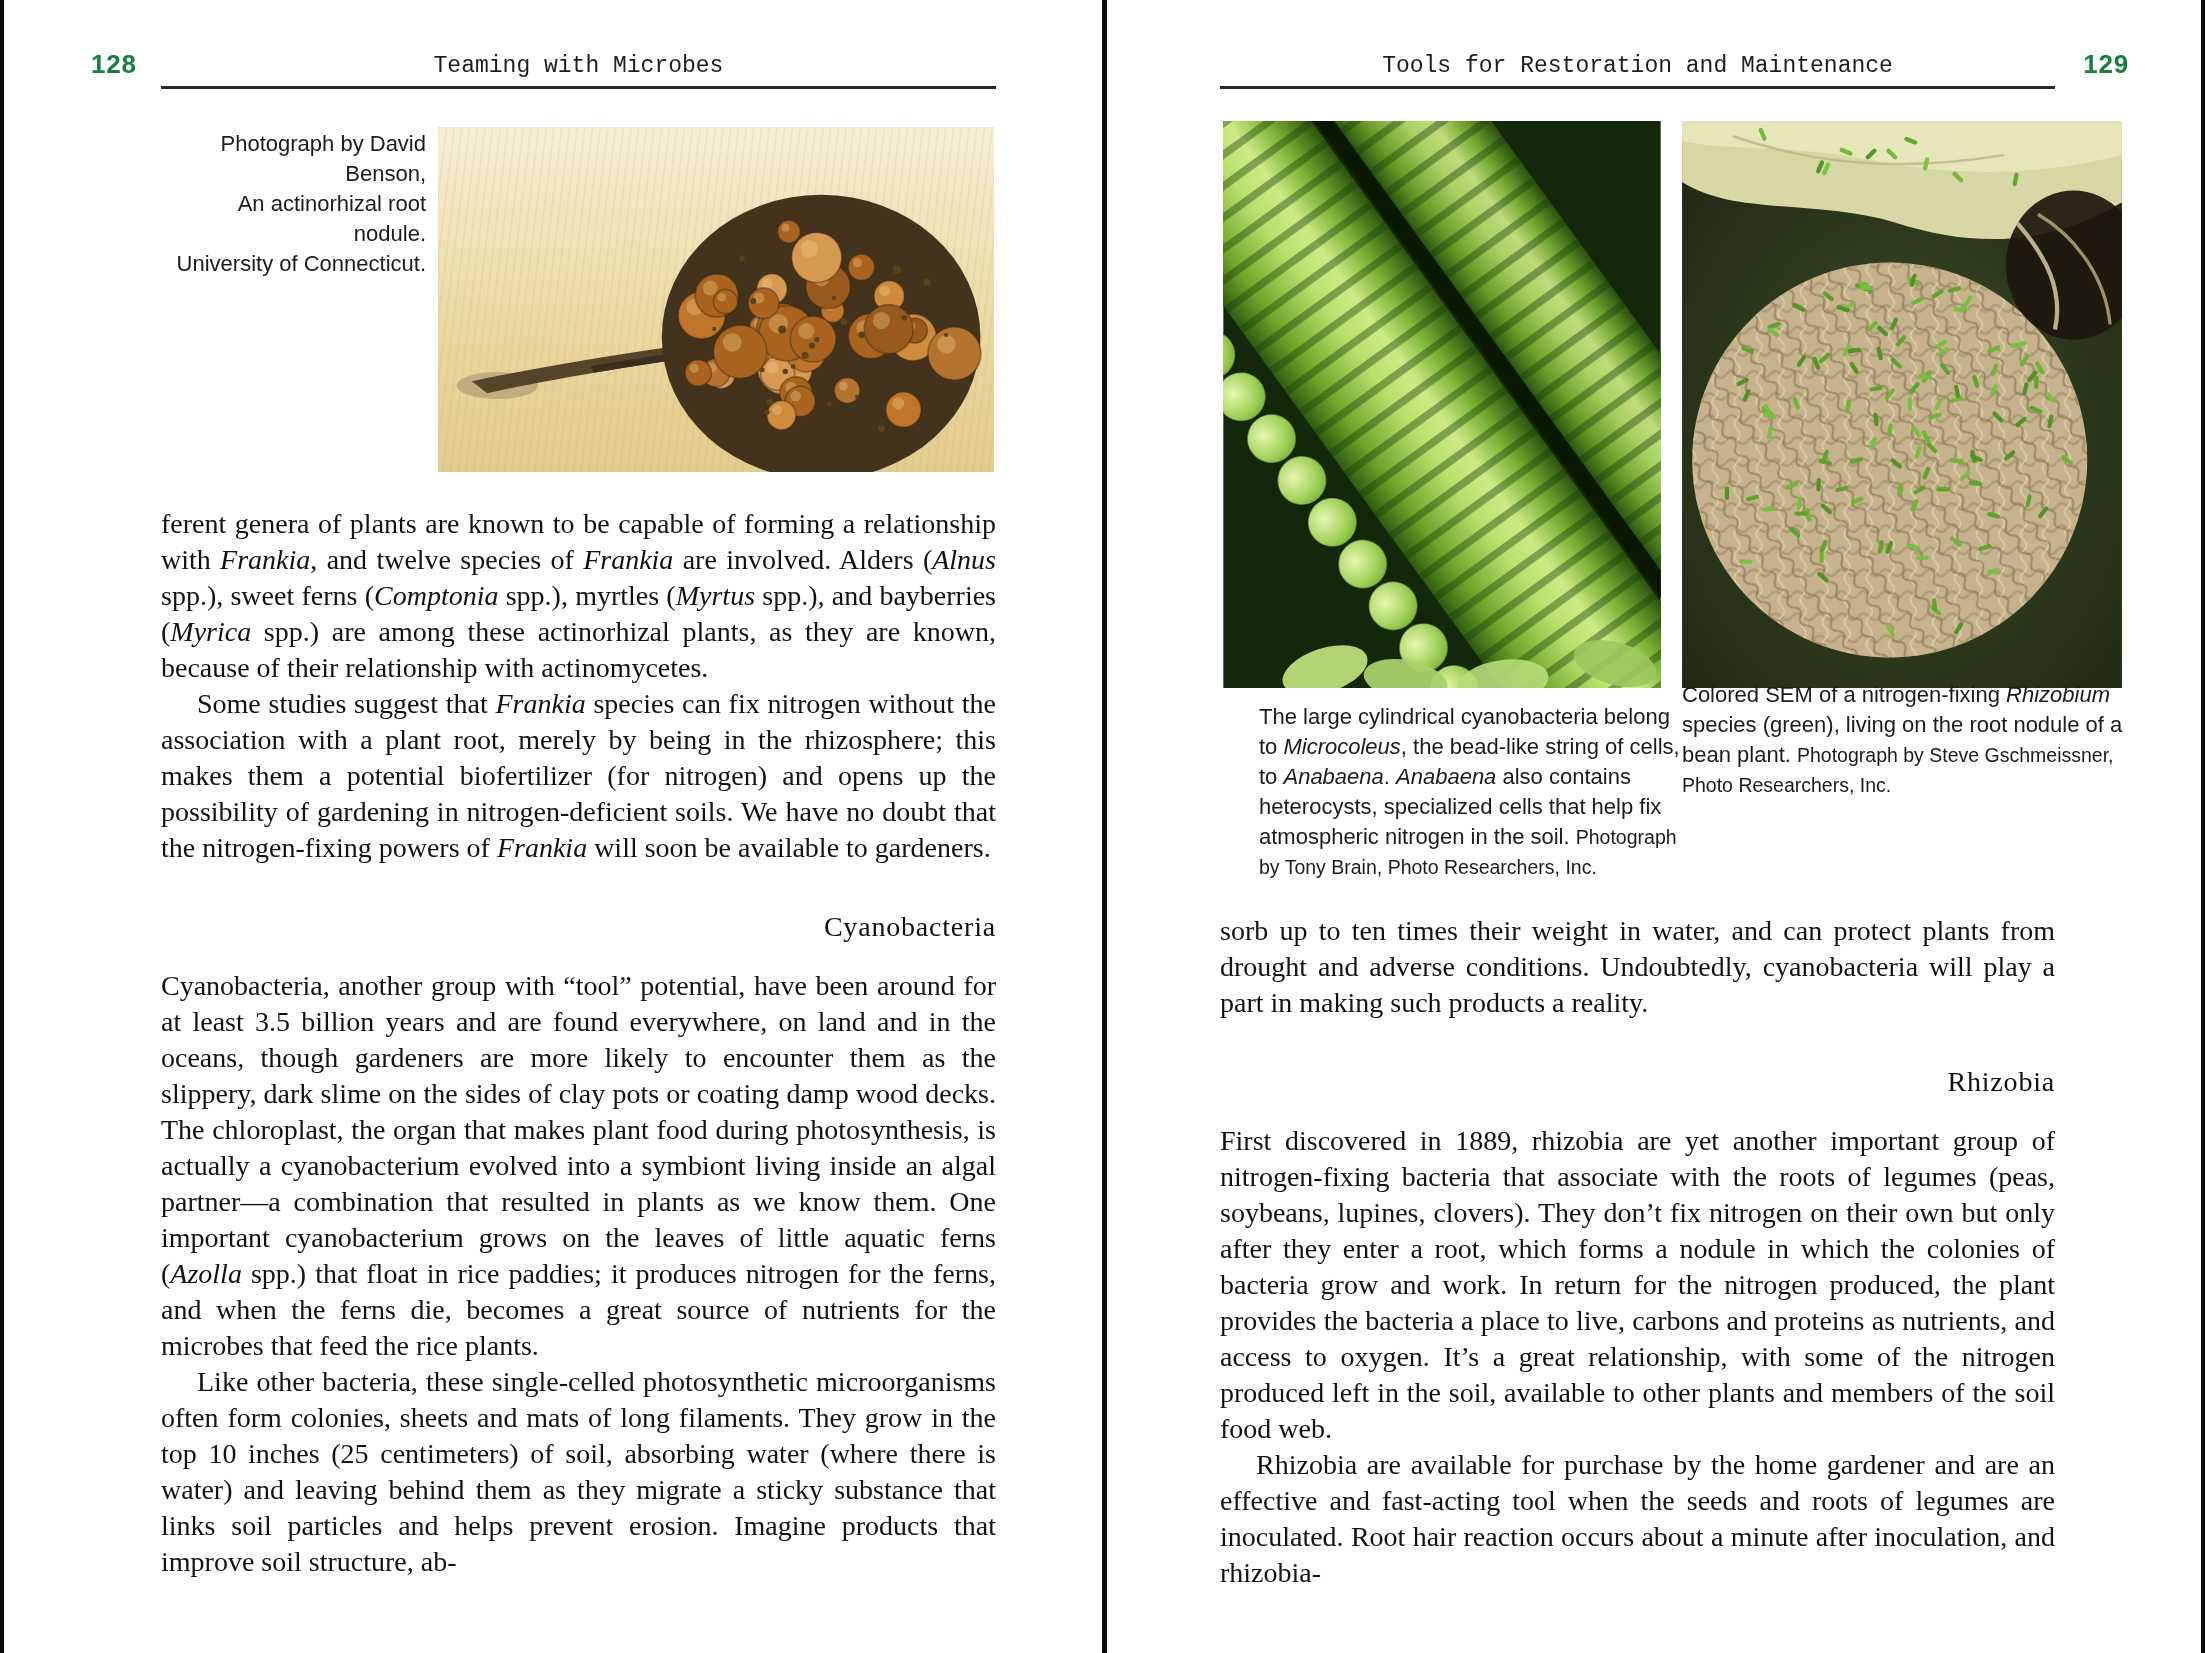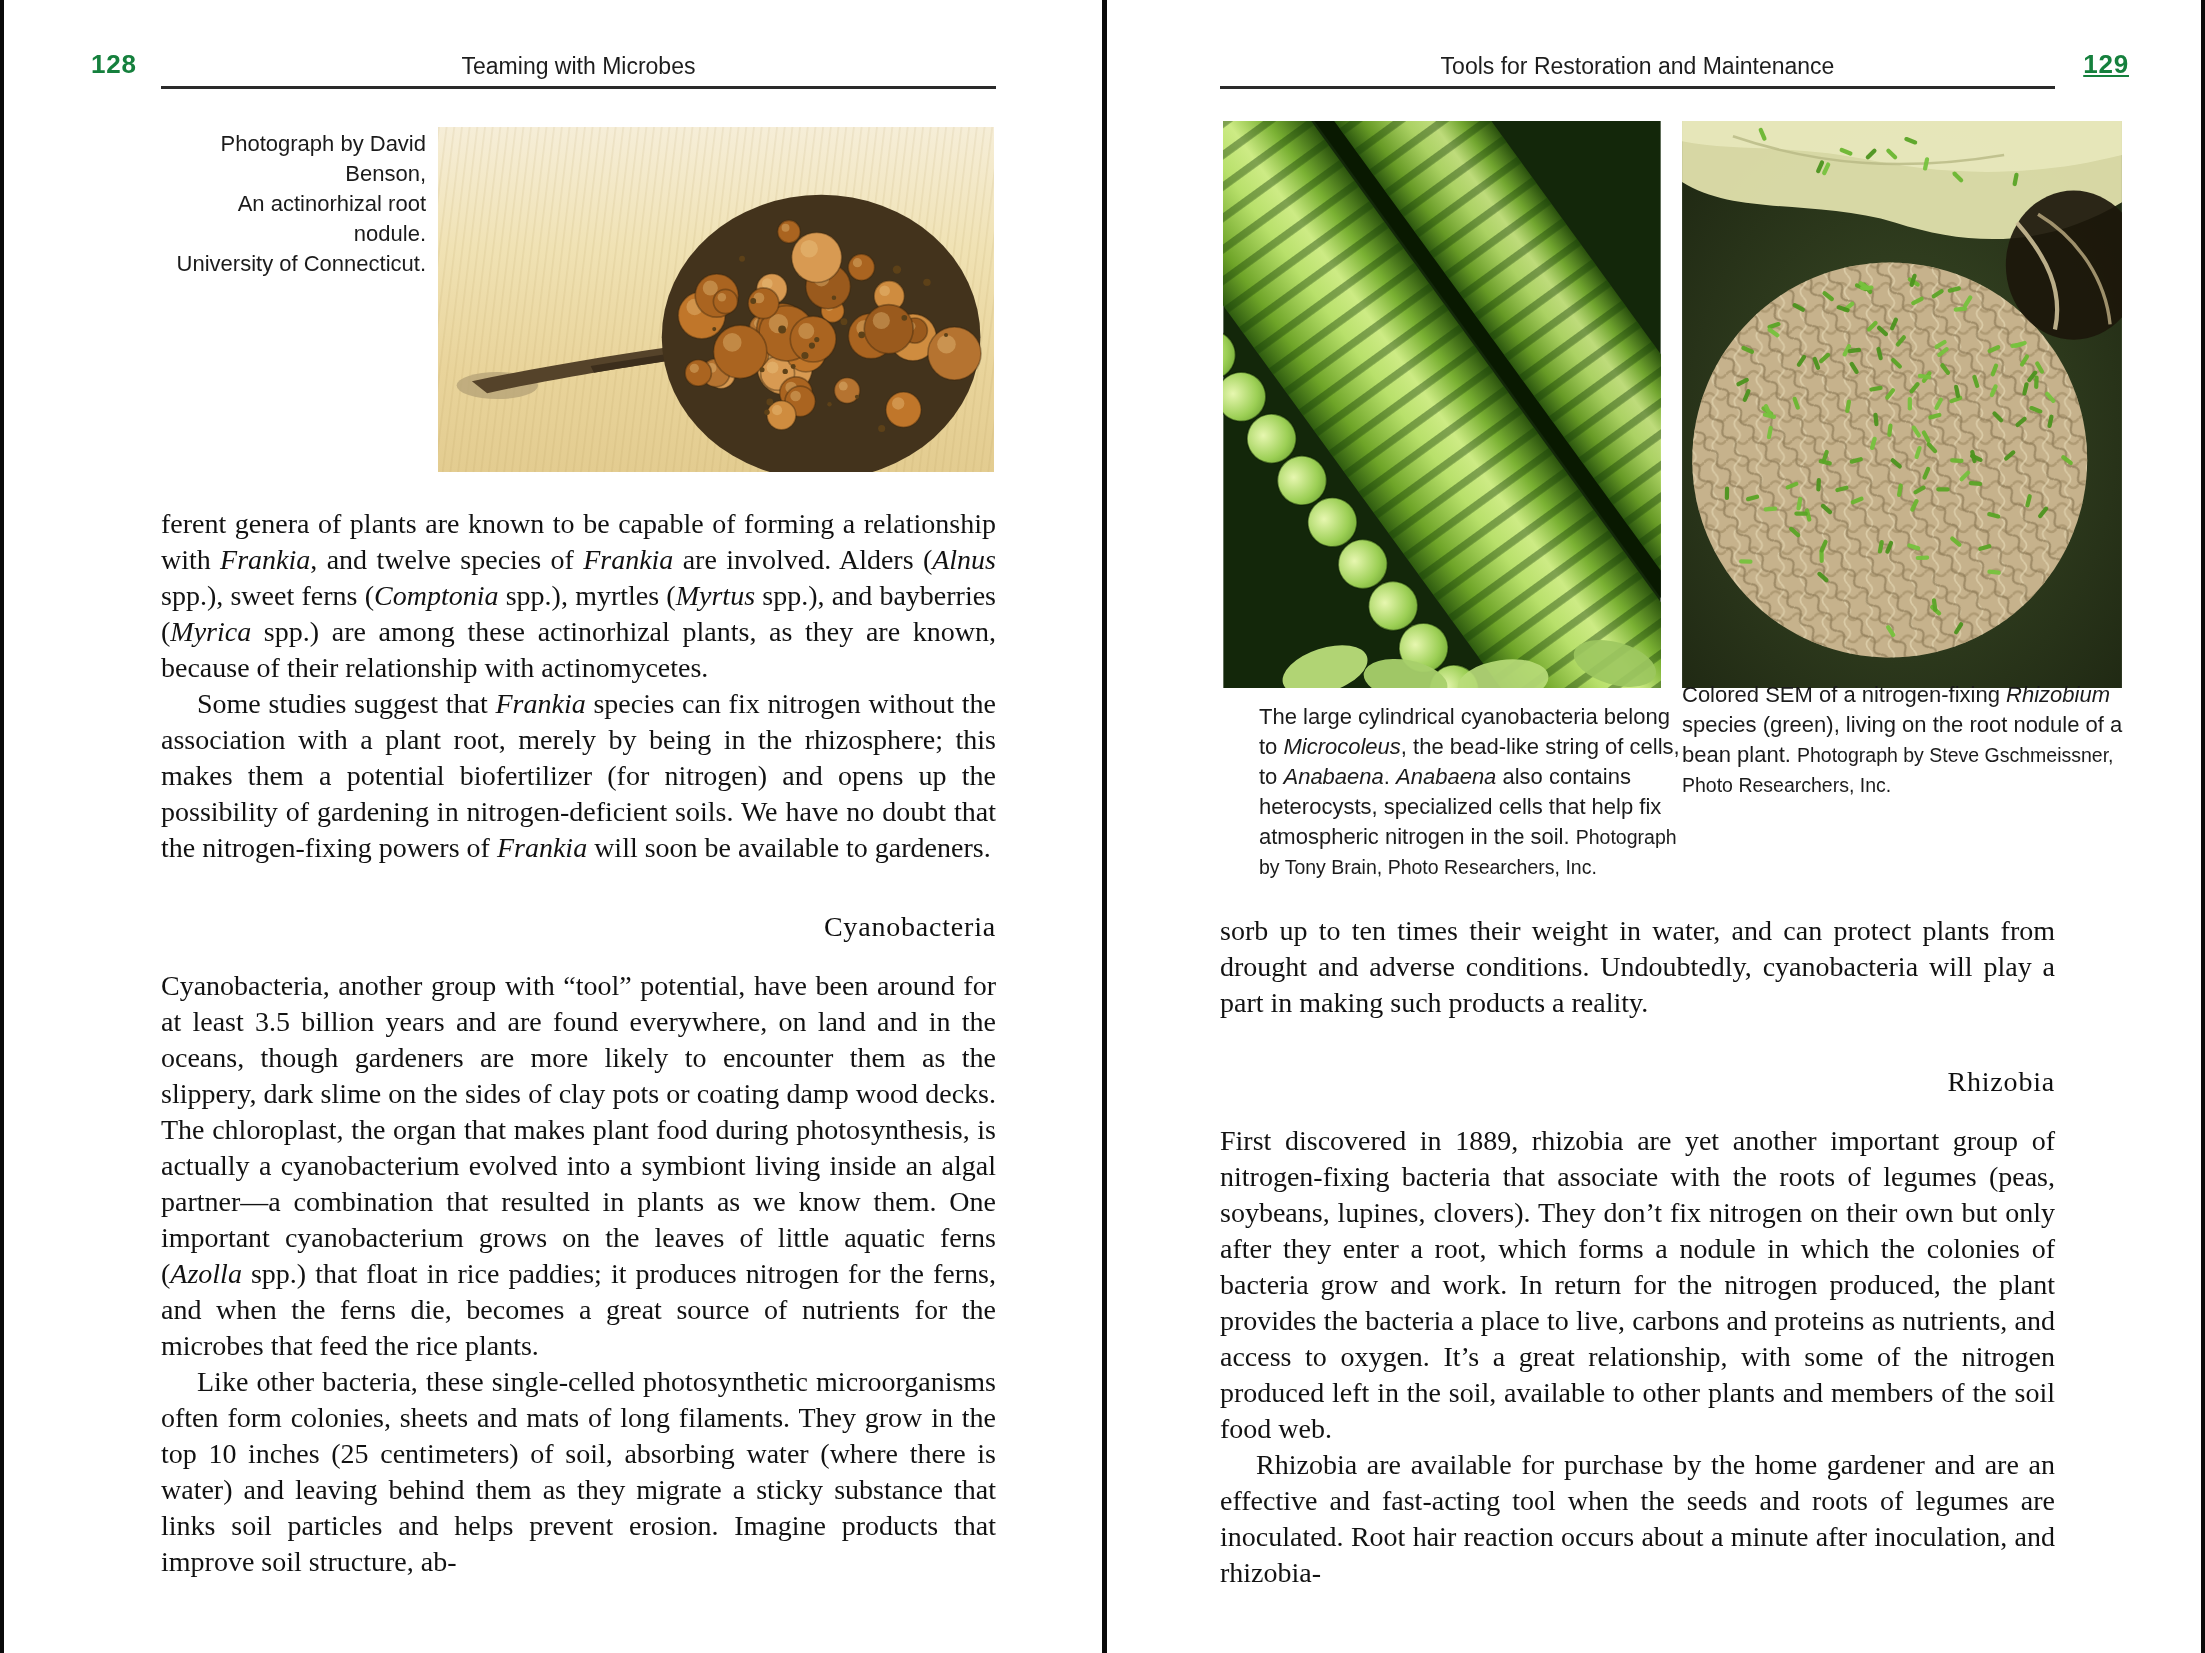--- a/index.html
+++ b/index.html
@@ -8,23 +8,23 @@
     font-family:"Liberation Serif",serif;color:#161616;overflow:hidden;
   }
   .edge{position:absolute;top:0;bottom:0;background:#0a0a0a;}
   #edge-left{left:0;width:4.2px;}
   #gutter{left:1102px;width:5.1px;}
   #edge-right{right:0;width:4.2px;}
 
   .page-number{position:absolute;top:49px;font-family:"Liberation Sans",sans-serif;
     font-size:26px;font-weight:700;color:#15803d;letter-spacing:0.8px;}
   #pn-left{left:91px;}
-  #pn-right{left:2070px;width:59px;text-align:right;text-decoration:underline;}
+  #pn-right{left:2070px;width:59px;text-align:right;}
   .running-head{position:absolute;top:53px;width:835px;text-align:center;
-    font-family:Liberation Sans, sans-serif;font-size:23px;color:#1d1d1d;}
+    font-family:Liberation Mono, monospace;font-size:23px;color:#1d1d1d;}
   #rh-left{left:161px;}
   #rh-right{left:1220px;}
   .head-rule{position:absolute;top:86px;width:835px;height:2.5px;background:#2a2a2a;}
   #rule-left{left:161px;}
   #rule-right{left:1220px;}
 
   .fig-caption{font-family:"Liberation Sans",sans-serif;font-size:22px;line-height:30px;color:#1b1b1b;}
   #caption-nodule{position:absolute;left:161px;top:129px;width:265px;text-align:right;}
   #caption-cyano{position:absolute;left:1223px;top:702px;width:428px;margin-left:36px;}
   #caption-rhizo{position:absolute;left:1682px;top:680px;width:441px;}

